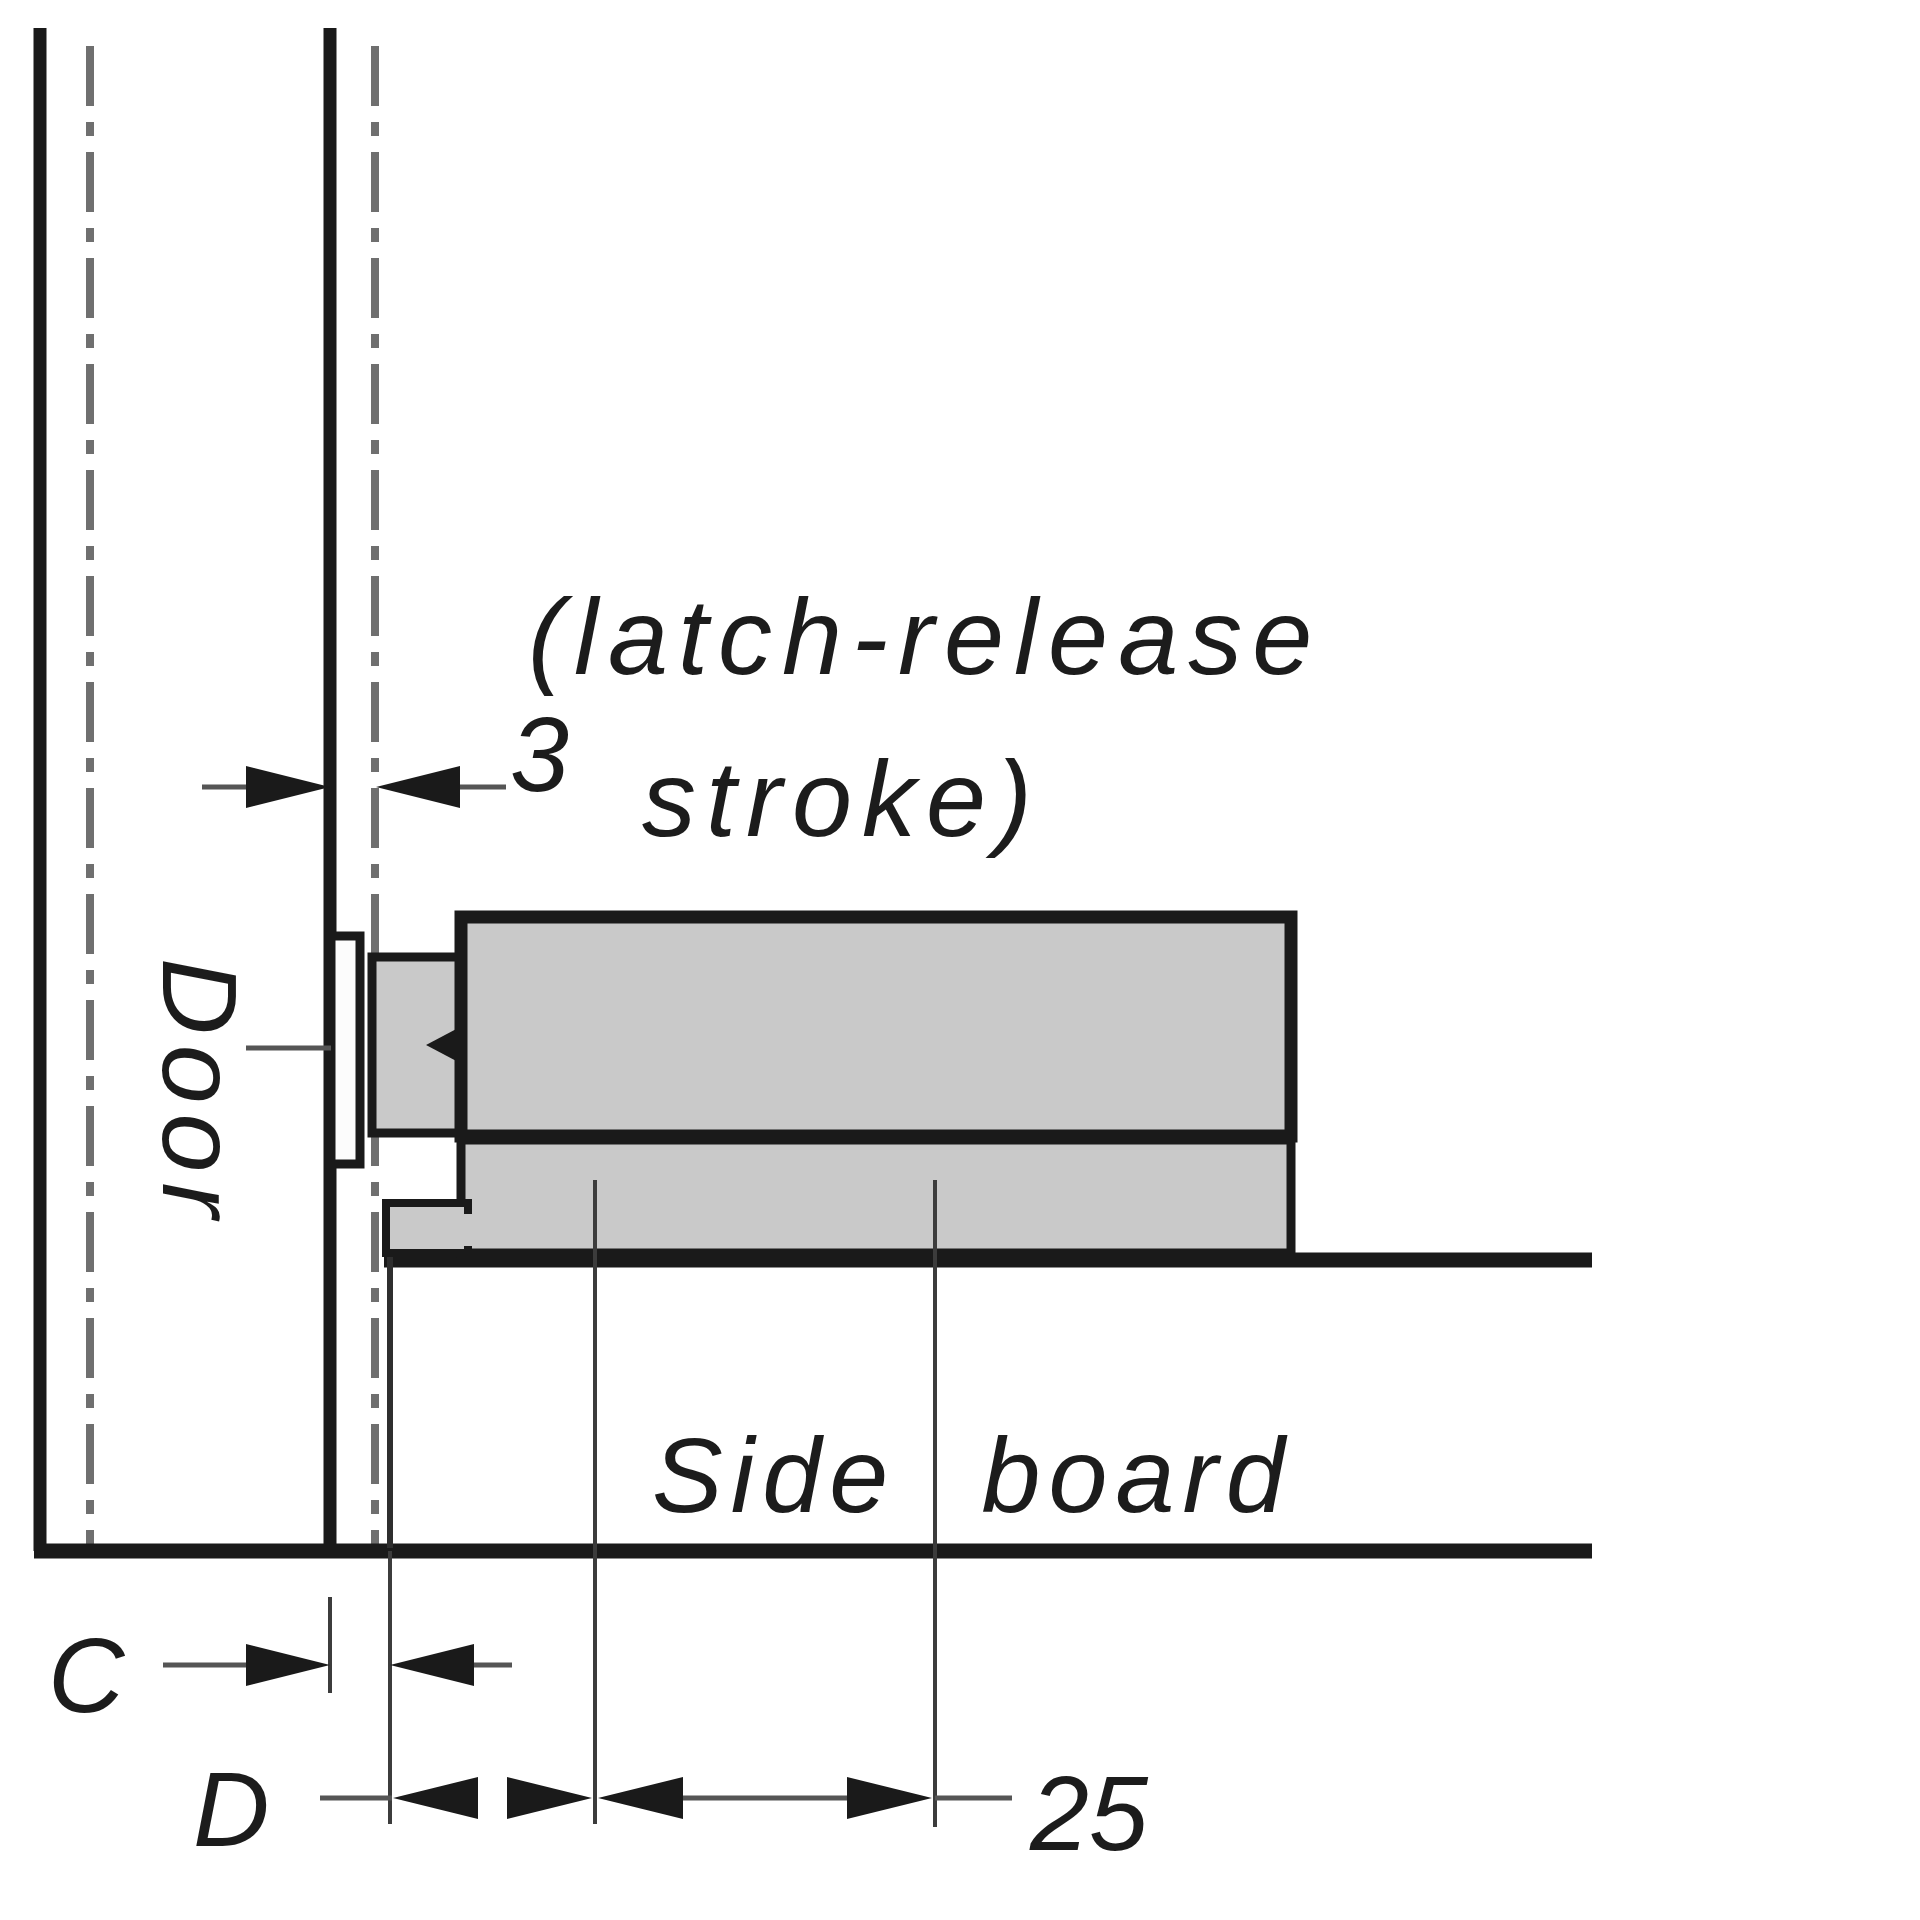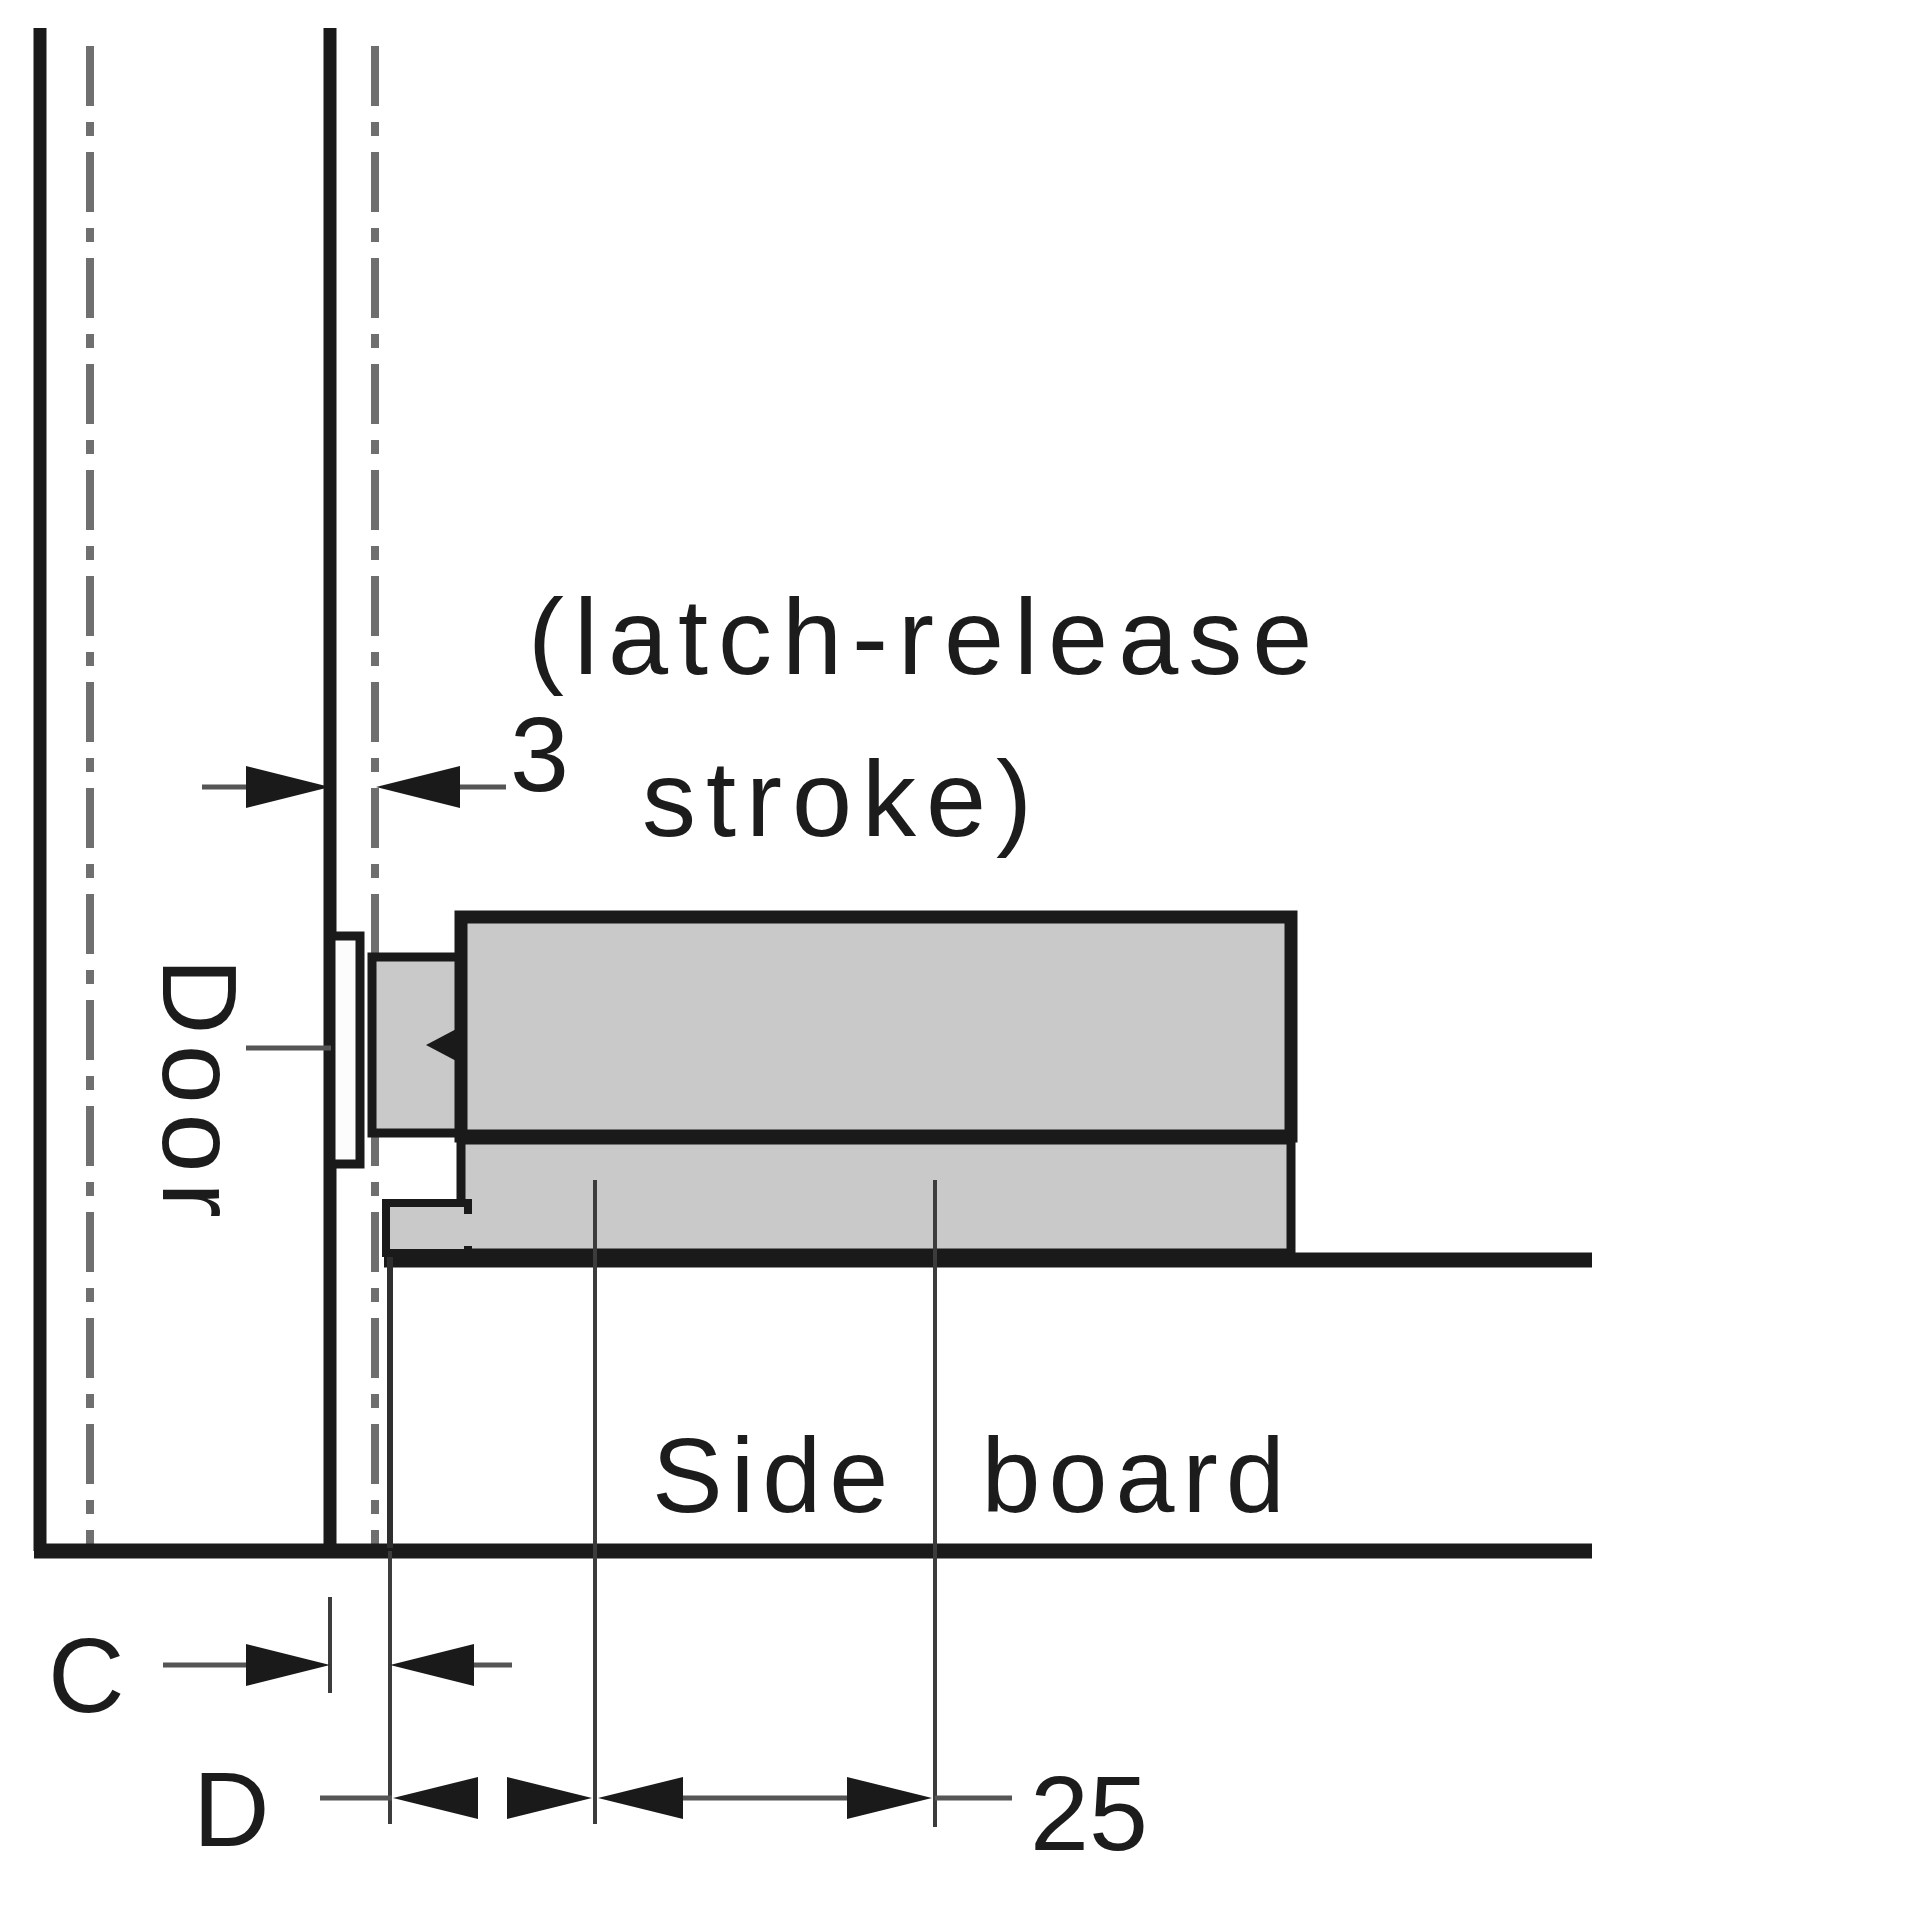--- a/index.html
+++ b/index.html
@@ -1,20 +1,21 @@
 <!DOCTYPE html>
 <html style="--ink: #1a1a1a; --fill-gray: #c9c9c9; --centerline-gray: #6f6f6f; --dim-gray: #555555; --background: #ffffff;"><head>
 <meta charset="utf-8">
 <style>
   html,body { margin:0; padding:0; background:#fff; }
   .stage {
     position:relative; width:1592px; height:1920px;
     background: var(--background, #ffffff);
     font-family: "Liberation Sans", sans-serif;
     overflow:hidden;
+    font-style:italic;
   }
   svg.drawing { position:absolute; left:0; top:0; width:1920px; height:1920px; }
 
   
   .edge-thick   { stroke: var(--ink, #1a1a1a); stroke-width:13; fill:none; }
   .edge-board   { stroke: var(--ink, #1a1a1a); stroke-width:15; fill:none; }
   .edge-thin    { stroke: #2e2e2e; stroke-width:6;  fill:none; }
   .centerline   { stroke: var(--centerline-gray, #6f6f6f); stroke-width:8; fill:none;
                   stroke-dasharray:60 16 14 16; }
   .ext-line     { stroke: #3c3c3c; stroke-width:4; fill:none; }

